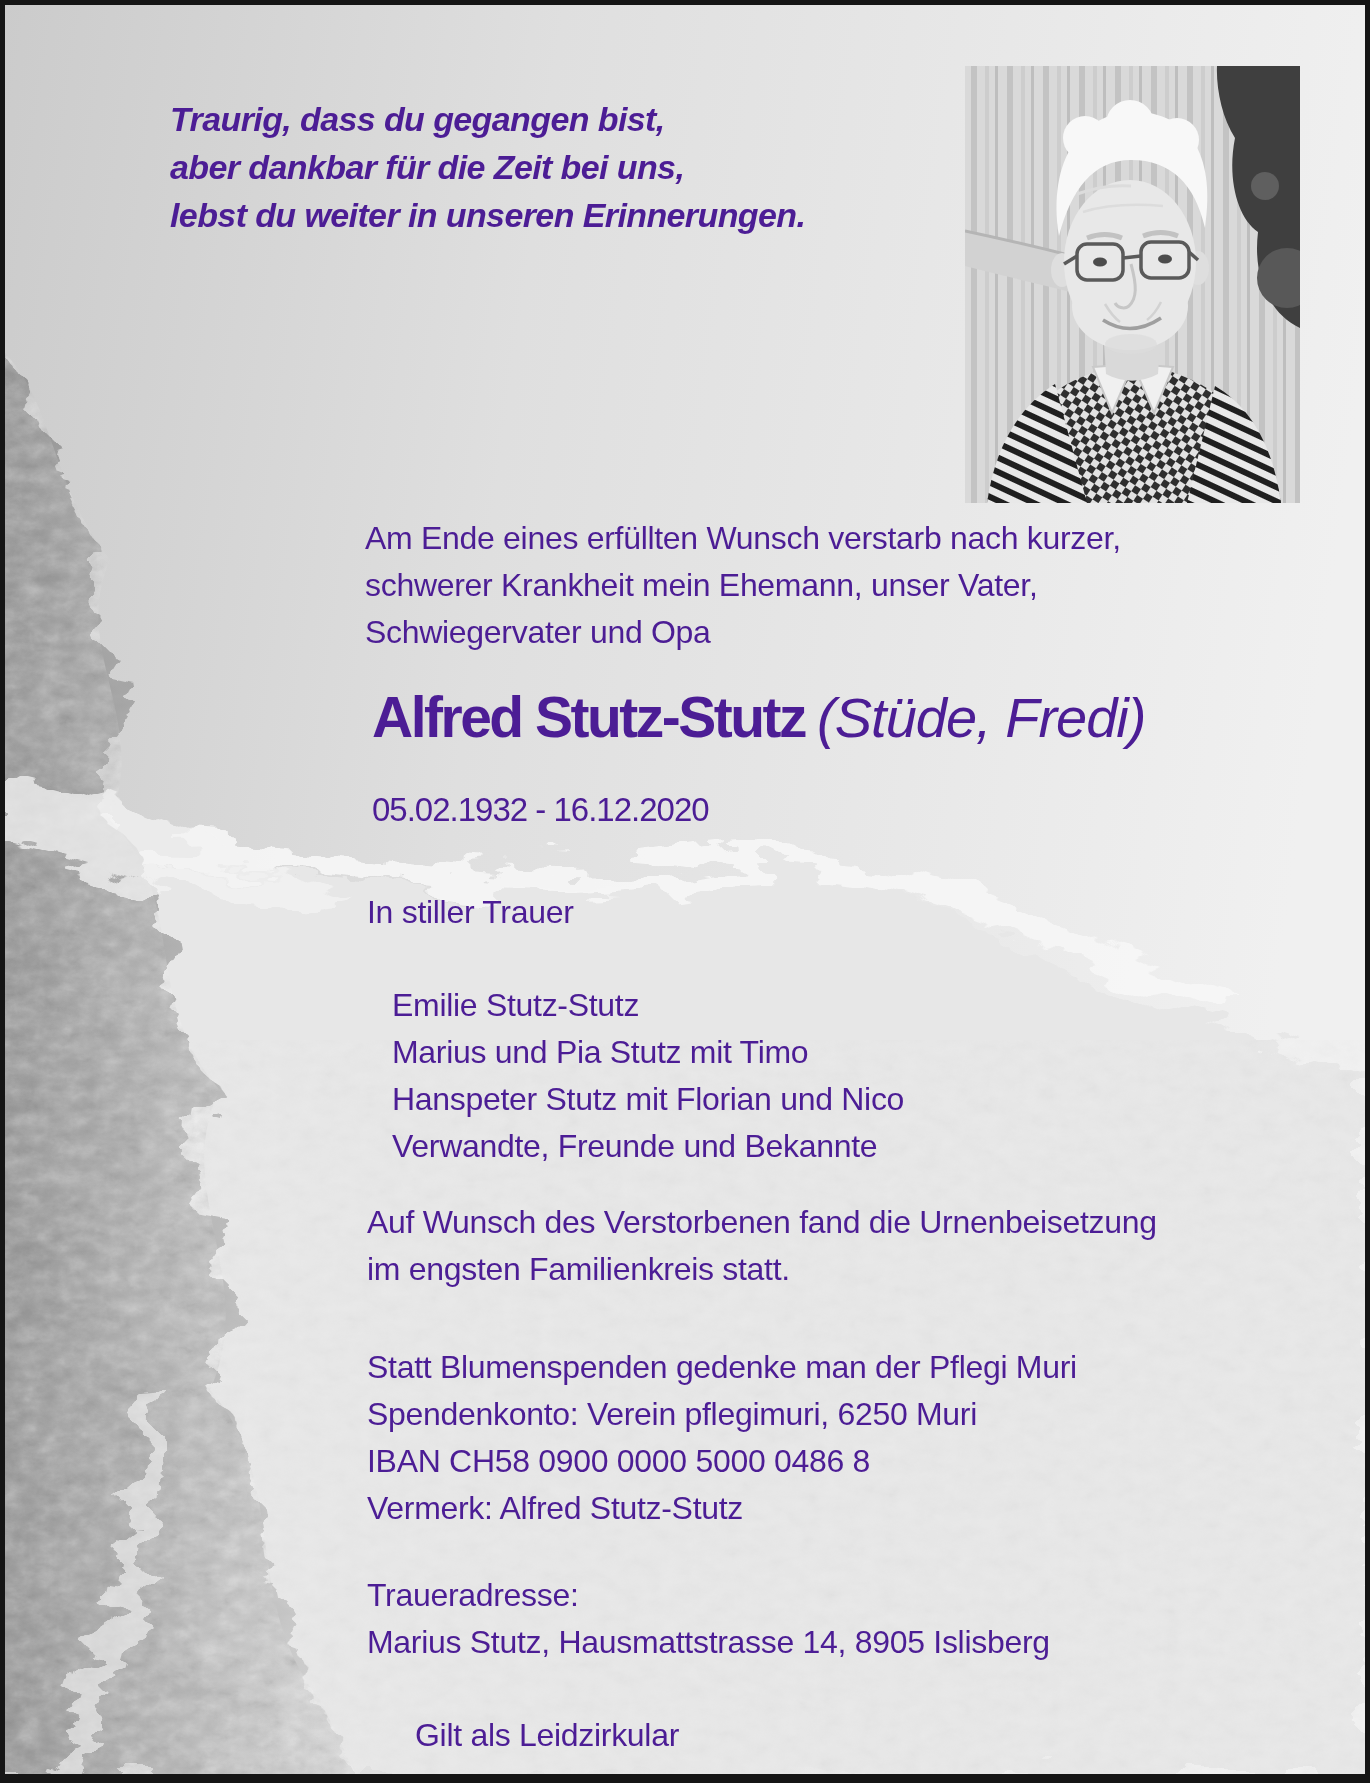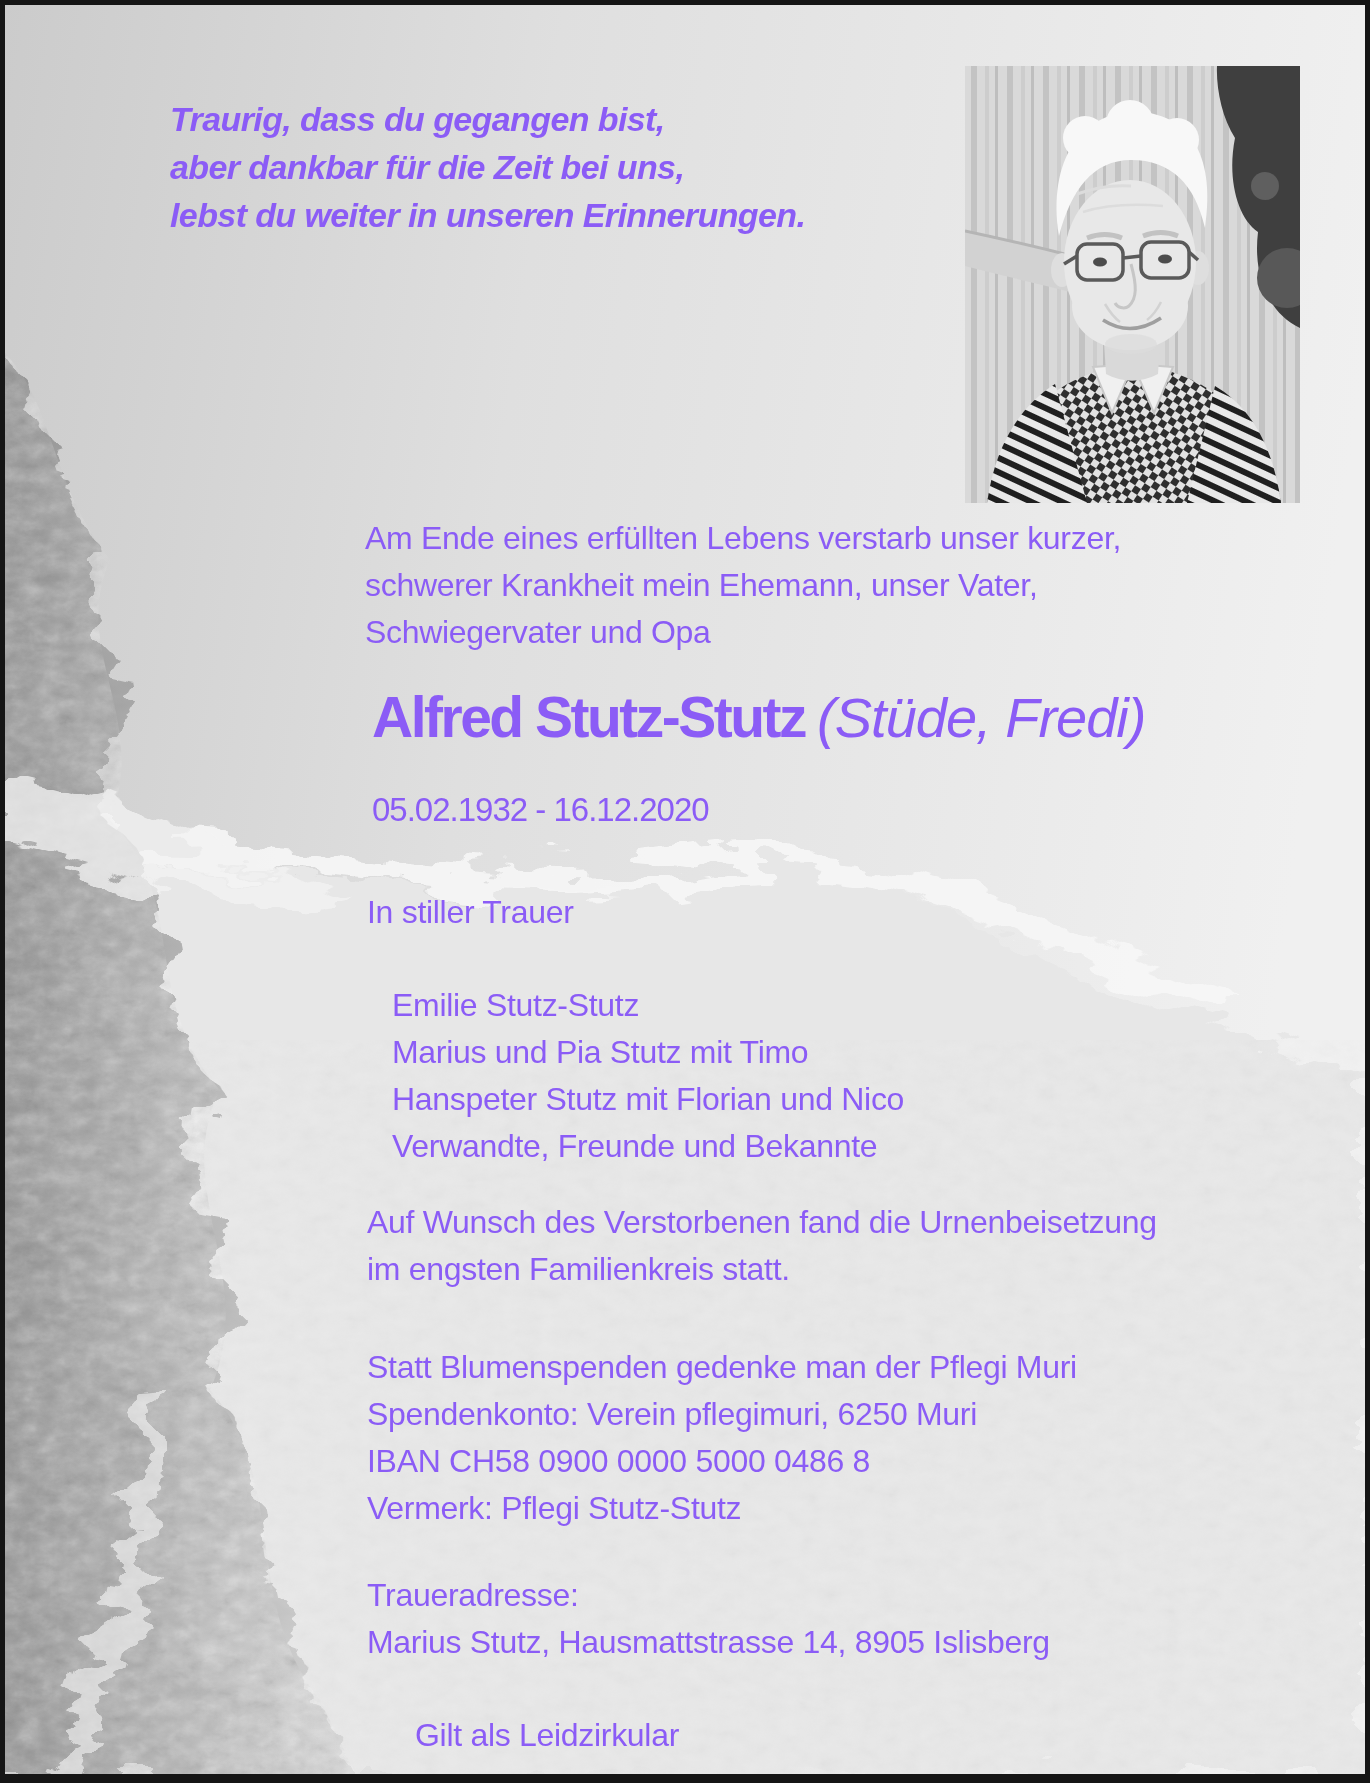--- a/index.html
+++ b/index.html
@@ -1,20 +1,20 @@
 <!DOCTYPE html>
 <html lang="de"><head>
 <meta charset="utf-8">
 <style>
   html,body{margin:0;padding:0;}
   body{width:1370px;height:1783px;background:#ffffff;font-family:"Liberation Sans",sans-serif;}
   .page{position:relative;width:1370px;height:1783px;box-sizing:border-box;overflow:hidden;
         border:5px solid #151515;border-bottom-width:9px;background:#ececec;color:#1b1b1b;}
   .bg{position:absolute;left:-5px;top:-5px;width:1370px;height:1783px;z-index:0;}
-  .layer{position:absolute;z-index:2;white-space:nowrap;color:#8b5cf6;}
+  .layer{position:absolute;z-index:2;white-space:nowrap;color:#4c1d95;}
   .epigraph{left:165px;top:90px;font-size:34px;line-height:48px;font-style:italic;font-weight:bold;letter-spacing:-0.6px;}
   .photo{left:960px;top:61px;width:335px;height:437px;z-index:1;}
   .photo svg{display:block;width:100%;height:100%;}
   .body-text{font-size:32px;line-height:47px;letter-spacing:-0.3px;}
   .announcement{left:360px;top:510px;}
   .name-line{left:367px;top:680px;line-height:64px;}
   .deceased-name{font-size:57px;font-weight:bold;letter-spacing:-2.5px;text-align:right;}
   .deceased-nick{font-size:56px;font-style:italic;font-weight:normal;letter-spacing:-1px;margin-left:12px;}
   .dates{left:367px;top:786px;font-size:33px;letter-spacing:-1px;}
   .mourning-label{left:362px;top:884px;text-align:center;}
@@ -135,21 +135,21 @@
         <path d="M166,198 C172,220 172,232 164,240 C159,244 152,241 150,237" stroke="#c6c6c6" stroke-width="3" fill="none"></path>
         <path d="M140,238 Q147,250 155,256" stroke="#d2d2d2" stroke-width="2.5" fill="none"></path>
         <path d="M196,236 Q190,248 182,254" stroke="#d2d2d2" stroke-width="2.5" fill="none"></path>
         <path d="M138,254 Q166,272 196,252" stroke="#9f9f9f" stroke-width="3.5" fill="none"></path>
         <ellipse cx="166" cy="278" rx="26" ry="10" fill="#dcdcdc" opacity="0.7"></ellipse>
       </g>
     </svg>
   </div>
 
   <div class="layer body-text announcement">
-    <div>Am Ende eines erfüllten Lebens verstarb unser kurzer,</div>
+    <div>Am Ende eines erfüllten Wunsch verstarb nach kurzer,</div>
     <div>schwerer Krankheit mein Ehemann, unser Vater,</div>
     <div>Schwiegervater und Opa</div>
   </div>
 
   <div class="layer name-line">
     <span class="deceased-name">Alfred Stutz-Stutz</span><span class="deceased-nick">(Stüde, Fredi)</span>
   </div>
 
   <div class="layer dates">05.02.1932 - 16.12.2020</div>
 
@@ -164,21 +164,21 @@
 
   <div class="layer body-text burial">
     <div>Auf Wunsch des Verstorbenen fand die Urnenbeisetzung</div>
     <div>im engsten Familienkreis statt.</div>
   </div>
 
   <div class="layer body-text donation">
     <div>Statt Blumenspenden gedenke man der Pflegi Muri</div>
     <div>Spendenkonto: Verein pflegimuri, 6250 Muri</div>
     <div>IBAN CH58 0900 0000 5000 0486 8</div>
-    <div>Vermerk: Pflegi Stutz-Stutz</div>
+    <div>Vermerk: Alfred Stutz-Stutz</div>
   </div>
 
   <div class="layer body-text address">
     <div>Traueradresse:</div>
     <div>Marius Stutz, Hausmattstrasse 14, 8905 Islisberg</div>
   </div>
 
   <div class="layer body-text footer-note">Gilt als Leidzirkular</div>
 
 </div>

